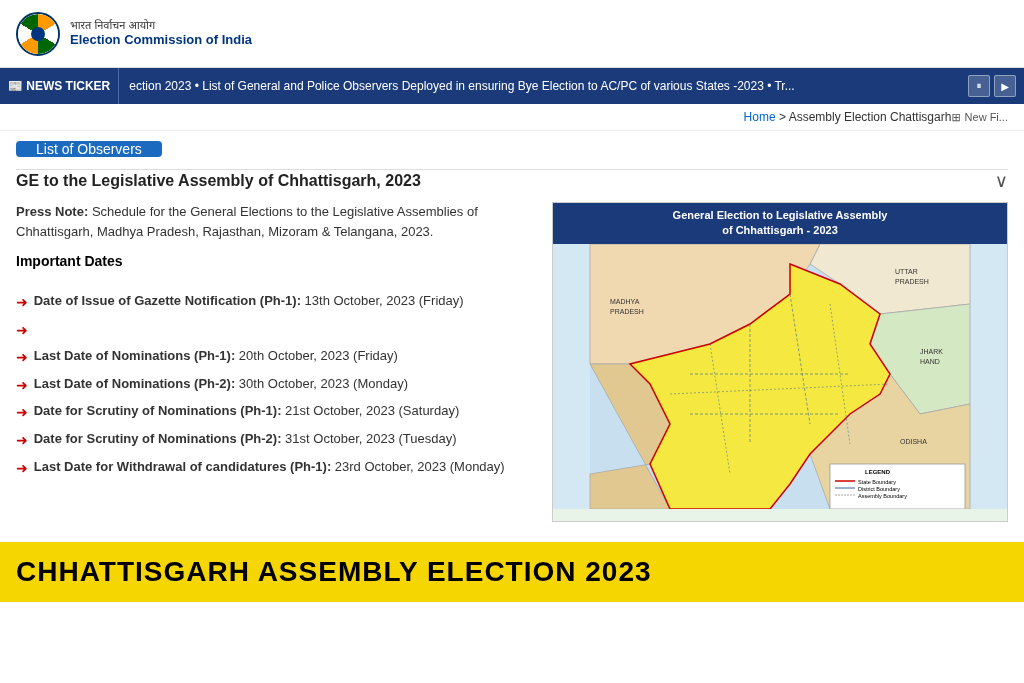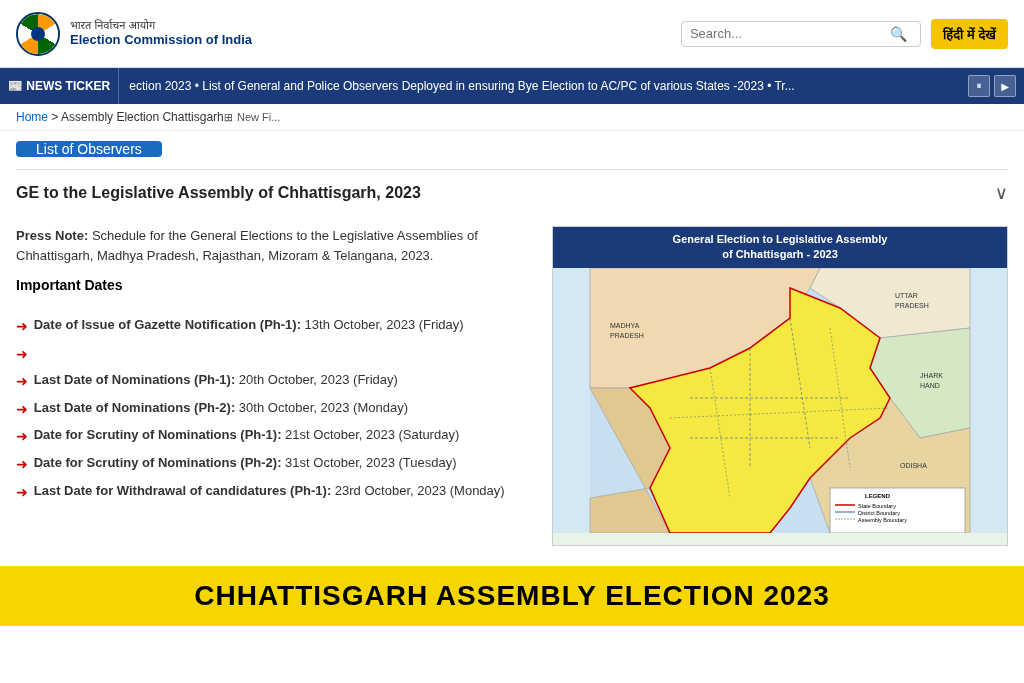--- a/index.html
+++ b/index.html
@@ -146,21 +146,21 @@
       font-size: 10px;
       display: flex;
       align-items: center;
       justify-content: center;
     }
 
     
     .breadcrumb-bar {
       display: flex;
       align-items: center;
-      justify-content: flex-start;
+      justify-content: flex-end;
       padding: 6px 16px;
       font-size: 12px;
       color: #555;
       border-bottom: 1px solid #eee;
     }
     .breadcrumb a { color: #0066cc; text-decoration: none; }
     .breadcrumb span { color: #333; }
     .new-filter-btn {
       font-size: 11px;
       color: #555;
@@ -189,21 +189,21 @@
       margin-bottom: 12px;
       display: inline-block;
     }
 
     
     .section-title-row {
       display: flex;
       align-items: center;
       justify-content: space-between;
       border-top: 1px solid #ddd;
-      padding: 12px 0;
+      padding: 0 0;
       margin-bottom: 10px;
     }
     .section-title {
       font-size: 16px;
       font-weight: bold;
       color: #222;
     }
     .chevron-down {
       font-size: 18px;
       color: #555;
@@ -270,21 +270,21 @@
     .map-svg-area {
       width: 100%;
       height: 265px;
       background: #d4e8f4;
       position: relative;
     }
 
     
     .bottom-banner {
       background: #f5d600;
-      text-align: center;
+      text-align: left;
       padding: 14px 16px;
       margin-top: 10px;
     }
     .bottom-banner-text {
       font-size: 28px;
       font-weight: 900;
       color: #000;
       letter-spacing: 1px;
     }
   </style>
@@ -295,27 +295,20 @@
   <div class="header-left">
     <div class="logo-circle">
       <div class="logo-inner">
         <div class="logo-center-dot"></div>
       </div>
     </div>
     <div class="header-text-block">
       <div class="header-hindi">भारत निर्वाचन आयोग</div>
       <div class="header-english">Election Commission of India</div>
     </div>
-  </div>
-  <div class="header-right">
-    <div class="search-box">
-      <input type="text" placeholder="Search..." style="">
-      <button class="search-icon-btn">🔍</button>
-    </div>
-    <button class="hindi-btn">हिंदी में देखें</button>
   </div>
 </div>
 
 <div class="news-ticker">
   <div class="news-label">📰 NEWS TICKER</div>
   <div class="news-ticker-text">ection 2023   •   List of General and Police Observers Deployed in ensuring Bye Election to AC/PC of various States -2023   •   Tr...</div>
   <div class="news-controls">
     <button class="news-ctrl-btn">⏸</button>
     <button class="news-ctrl-btn">▶</button>
   </div>

